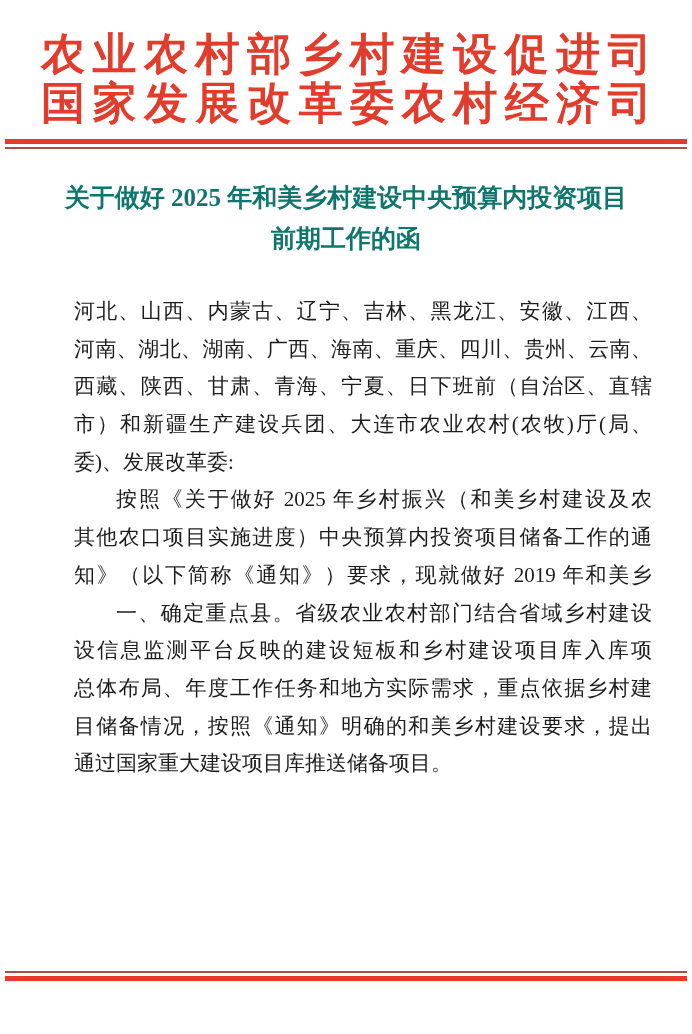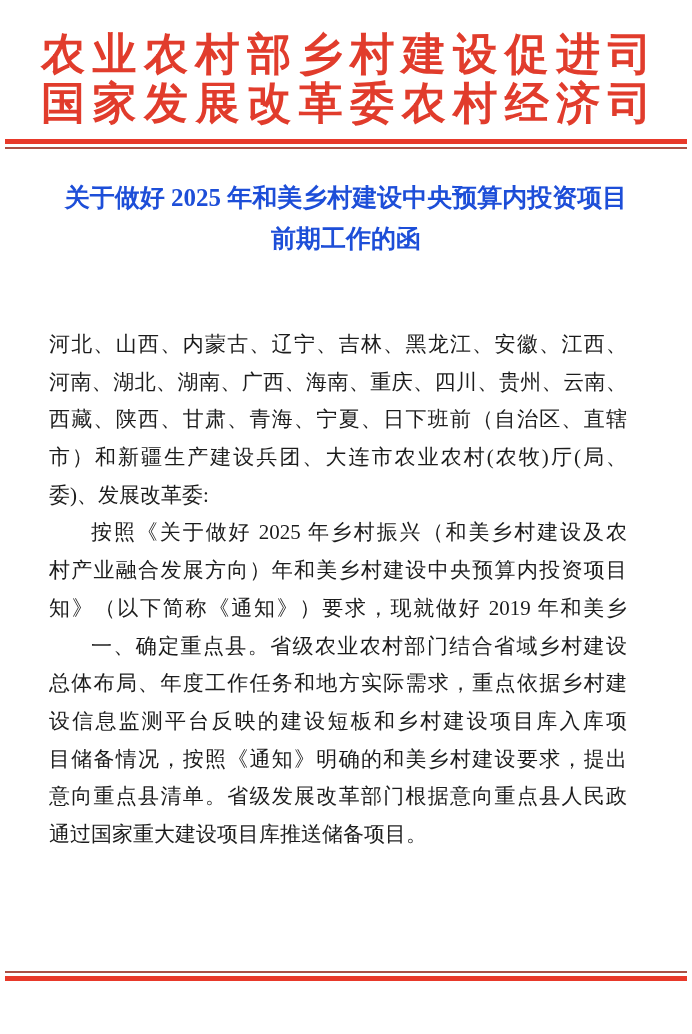--- a/index.html
+++ b/index.html
@@ -39,33 +39,32 @@
   
   .title {
     position: absolute;
     top: 177px;
     left: 0;
     width: 692px;
     margin: 0;
     text-align: center;
     font-size: 25px;
     font-weight: 700;
-    color: #1d4ed8;
+    color: #0f766e;
   }
   .title-line { line-height: 41px; }
 
   
   .bodytext {
     position: absolute;
     top: 293px;
-    left: 49px;
+    left: 74px;
     width: 578px;
     font-size: 21px;
     color: #1c1c1c;
-    margin-top: 33px;
   }
   .body-line {
     height: 37.7px;
     line-height: 37.7px;
     text-align: justify;
     text-align-last: justify;
     overflow: hidden;
   }
   .body-line.indent { padding-left: 42px; }
   .body-line.last { text-align-last: left; }
@@ -115,26 +114,25 @@
     <div class="title-line">前期工作的函</div>
   </h1>
 
   <div class="bodytext">
       <div class="body-line"><span class="seg">河北、山西、内蒙古、辽宁、吉林、黑龙江、安徽、江西、</span></div>
       <div class="body-line"><span class="seg">河南、湖北、湖南、广西、海南、重庆、四川、贵州、云南、</span></div>
       <div class="body-line"><span class="seg">西藏、陕西、甘肃、青海、宁夏、日下班前（自治区、直辖</span></div>
       <div class="body-line"><span class="seg">市）和新疆生产建设兵团、大连市农业农村(农牧)厅(局、</span></div>
       <div class="body-line last"><span class="seg">委)、发展改革委:</span></div>
       <div class="body-line indent"><span class="seg">按照《关于做好 2025 年乡村振兴（和美乡村建设及农</span></div>
-      <div class="body-line"><span class="seg">村产业融合发展方向）年和美乡村建设中央预算内投资项目</span></div>
+      <div class="body-line"><span class="seg">其他农口项目实施进度）中央预算内投资项目储备工作的通</span></div>
       <div class="body-line"><span class="seg">知》（以下简称《通知》）要求，现就做好 2019 年和美乡</span></div>
       <div class="body-line indent"><span class="seg-bold">一、确定重点县。</span><span class="seg">省级农业农村部门结合省域乡村建设</span></div>
+      <div class="body-line"><span class="seg">设信息监测平台反映的建设短板和乡村建设项目库入库项</span></div>
       <div class="body-line"><span class="seg">总体布局、年度工作任务和地方实际需求，重点依据乡村建</span></div>
-      <div class="body-line"><span class="seg">设信息监测平台反映的建设短板和乡村建设项目库入库项</span></div>
       <div class="body-line"><span class="seg">目储备情况，按照《通知》明确的和美乡村建设要求，提出</span></div>
-      <div class="body-line"><span class="seg">意向重点县清单。省级发展改革部门根据意向重点县人民政</span></div>
       <div class="body-line last"><span class="seg">通过国家重大建设项目库推送储备项目。</span></div>
     </div>
 
   <div class="rule rule-bottom-thin" style="background: rgb(170, 81, 70);"></div>
   <div class="rule rule-bottom-thick" style="background: rgb(232, 57, 42);"></div>
 
 </div>
 
 </body></html>

